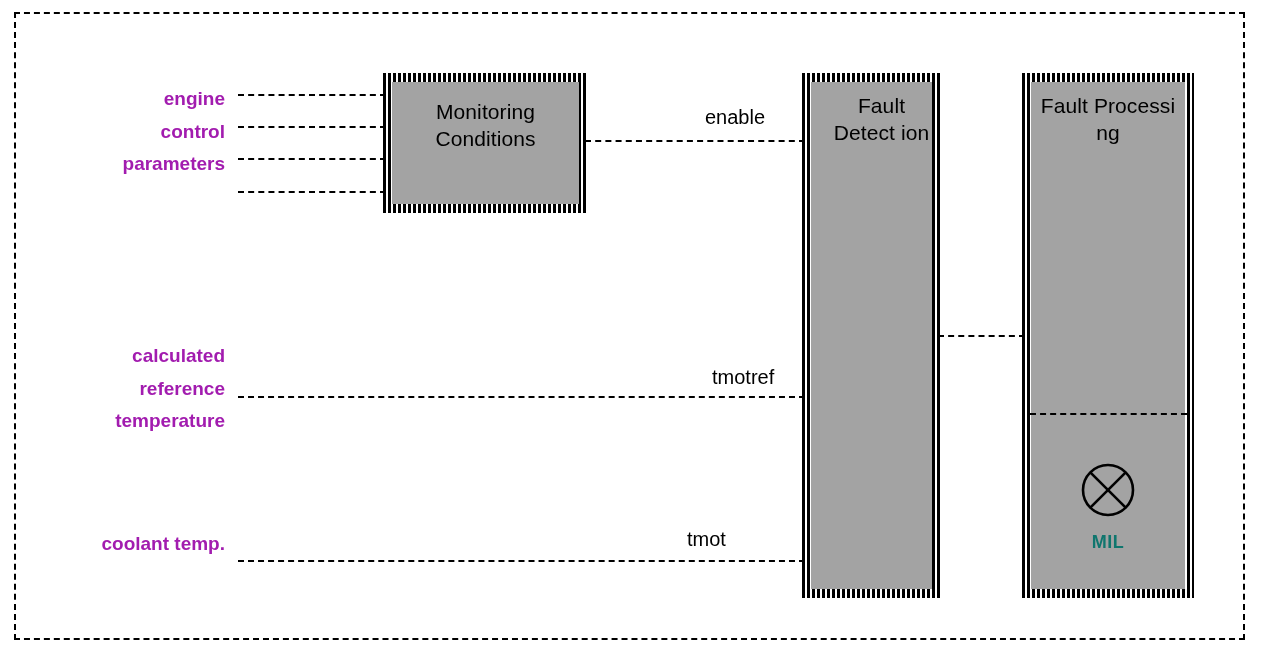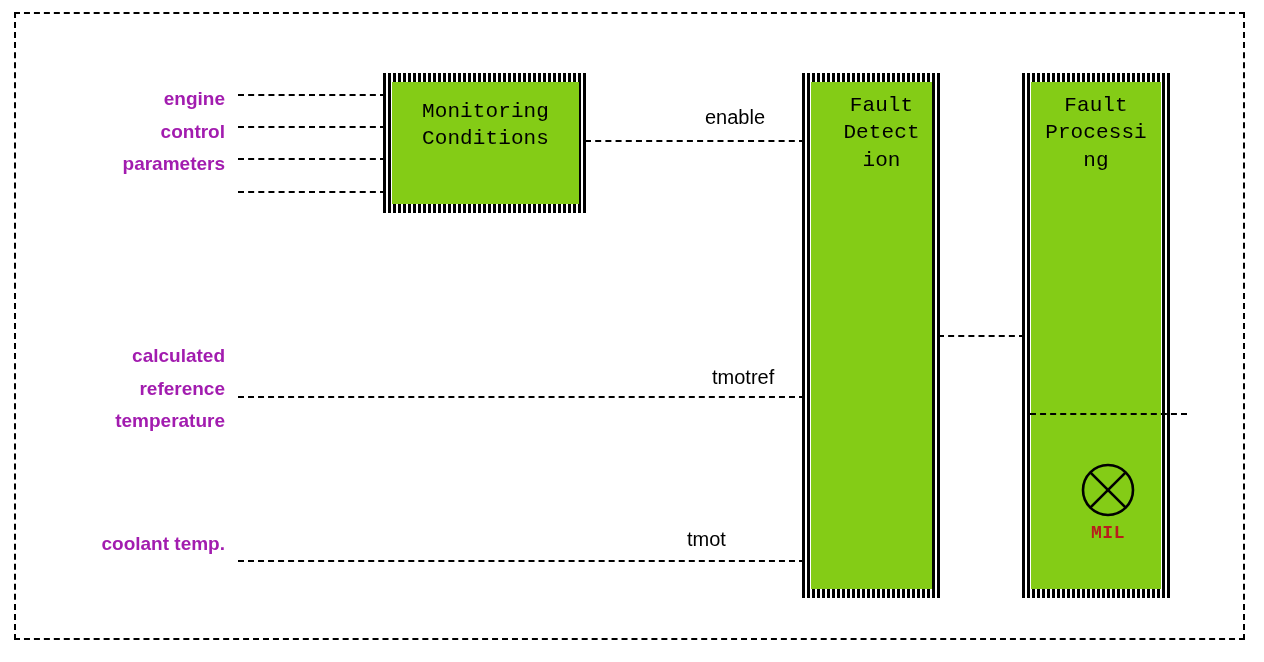--- a/index.html
+++ b/index.html
@@ -25,44 +25,43 @@
     width: 1231px;
     height: 628px;
     border: 2px dashed #000000;
     box-sizing: border-box;
   }
 
   
   .block {
     position: absolute;
     box-sizing: border-box;
-    background: #84cc16;
+    background: #a3a3a3;
     border-style: solid;
     border-width: 9px;
     border-color: #000000;
     
     border-image: repeating-linear-gradient(
         90deg, #000 0 3px, #fff 3px 5px) 9 repeat;
-    font-family: Liberation Mono, monospace;
   }
   .block-label {
     position: absolute;
     left: 0;
     right: 0;
     text-align: center;
     color: #000000;
     font-size: 21px;
     line-height: 1.30;
     font-weight: 400;
     letter-spacing: 0.1px;
   }
 
   #block-monitoring { left: 383px; top: 73px;  width: 205px; height: 140px; }
   #block-detection  { left: 802px; top: 73px;  width: 139px; height: 525px; }
-  #block-processing { left: 1022px; top: 73px; width: 148px; height: 525px; }
+  #block-processing { left: 1022px; top: 73px; width: 172px; height: 525px; }
 
   #label-monitoring { top: 16px; }
   #label-detection  { top: 10px; margin-left: 20px; }
   #label-processing { top: 10px; }
 
   
   .side-label {
     position: absolute;
     text-align: right;
     font-weight: bold;
@@ -110,26 +109,25 @@
     width: 100px;
     text-align: center;
   }
   #mil-lamp-icon {
     width: 56px;
     height: 56px;
     margin: 0 auto;
     display: block;
   }
   #mil-caption {
-    margin-top: 5px;
+    margin-top: 14px;
     font-size: 18px;
     font-weight: bold;
-    color: #b91c1c;
+    color: #0f766e;
     letter-spacing: 0.5px;
-    font-family: Liberation Mono, monospace;
   }
 </style>
 </head>
 <body>
 
 <div id="canvas">
 
   <div class="outer-frame"></div>
 
   <div class="side-label" id="label-engine">engine

